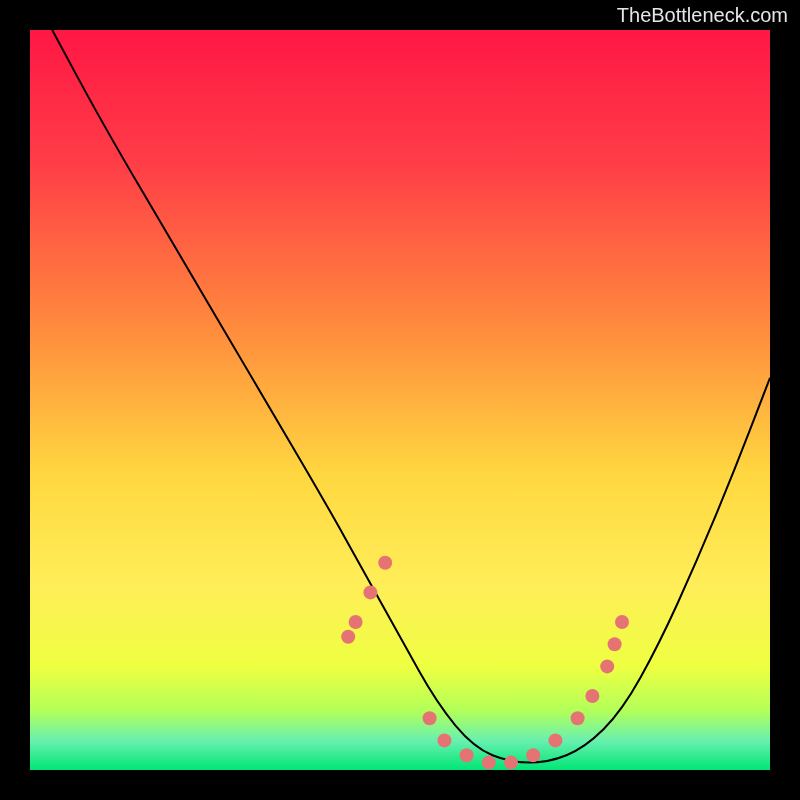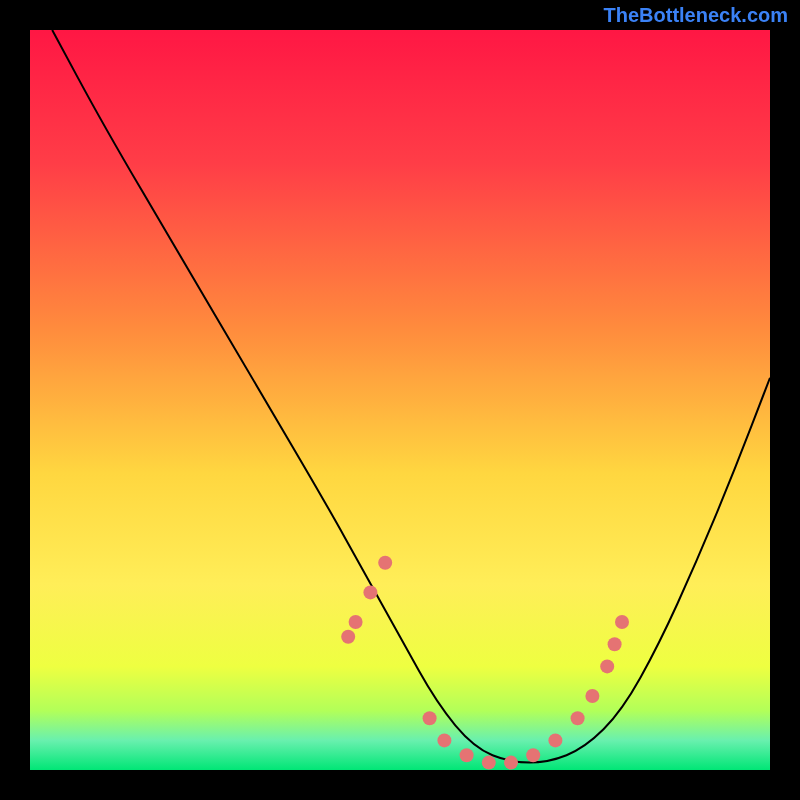--- a/index.html
+++ b/index.html
@@ -7,23 +7,23 @@
     width: 800px;
     height: 800px;
     background: #000;
     position: relative;
     font-family: Arial, sans-serif;
   }
   .watermark {
     position: absolute;
     top: 4px;
     right: 12px;
-    color: #3b82f6;
+    color: #e5e5e5;
     font-size: 20px;
-    font-weight: bold;
+    font-weight: normal;
     z-index: 10;
   }
   .plot-area {
     position: absolute;
     top: 30px;
     left: 30px;
     width: 740px;
     height: 740px;
   }
   .gradient-bg {

